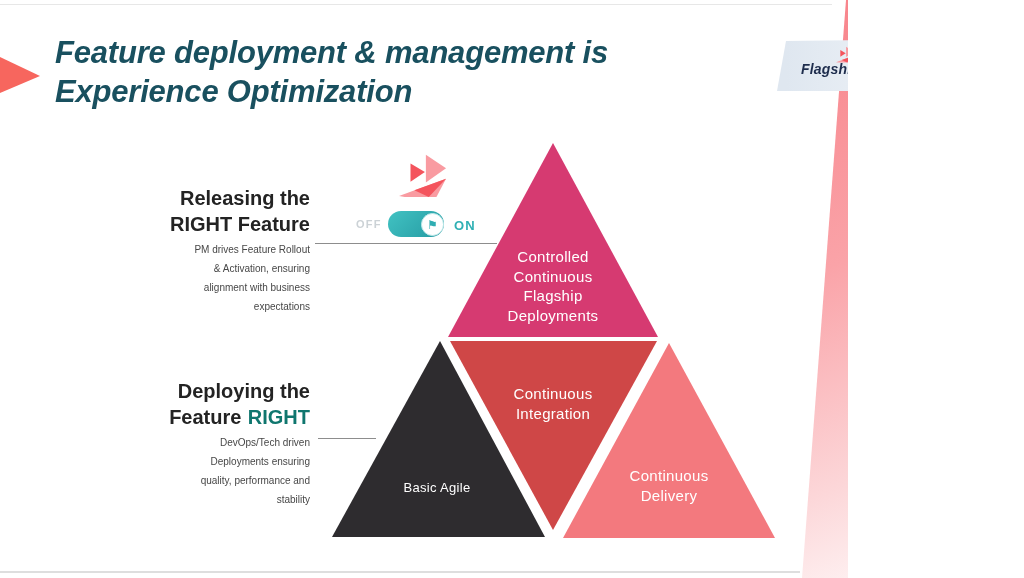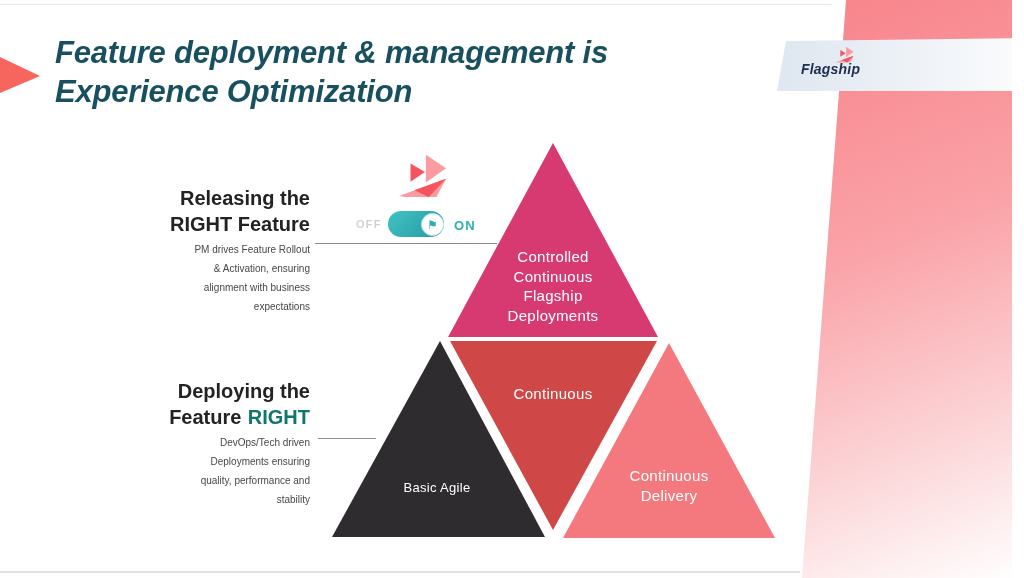--- a/index.html
+++ b/index.html
@@ -1,16 +1,16 @@
 <!DOCTYPE html>
 <html><head>
 <meta charset="utf-8">
 <style>
   html,body{margin:0;padding:0;background:#fff;}
-  .slide{position:relative;width:1012px;height:578px;background:#ffffff;overflow:hidden;
+  .slide{position:relative;width:848px;height:578px;background:#ffffff;overflow:hidden;
          font-family:"Liberation Sans",sans-serif;}
   .deco-svg{position:absolute;left:0;top:0;width:1024px;height:578px;pointer-events:none;}
 
   .edge-top{position:absolute;left:0;top:4px;width:832px;height:1px;background:#e7e7e7;}
   .edge-bottom{position:absolute;left:0;top:571px;width:800px;height:2px;background:#dedede;}
 
   .title{position:absolute;left:55px;top:33px;font-size:31px;font-weight:bold;font-style:italic;
          color:#19505f;line-height:39px;letter-spacing:-0.2px;}
   .title span{display:block;}
 
@@ -145,20 +145,21 @@
   </svg>
 
   <div class="pyr-label" id="lbl-top">
     <span>Controlled</span>
     <span>Continuous</span>
     <span>Flagship</span>
     <span>Deployments</span>
   </div>
   <div class="pyr-label" id="lbl-mid">
     <span>Continuous</span>
+    <span>Integration</span>
   </div>
   <div class="pyr-label" id="lbl-left">
     <span>Basic Agile</span>
   </div>
   <div class="pyr-label" id="lbl-right">
     <span>Continuous</span>
     <span>Delivery</span>
   </div>
 
 

